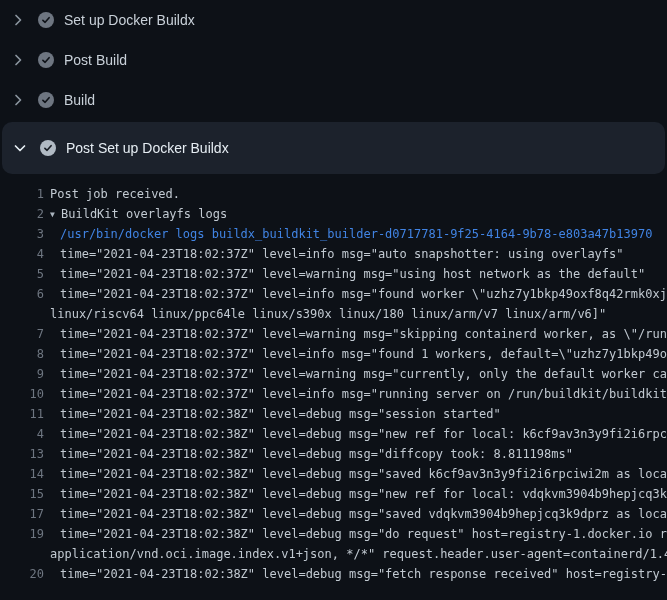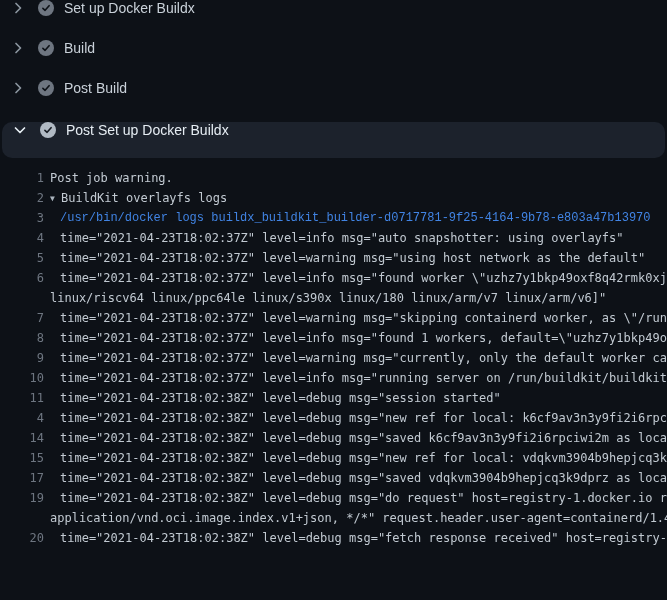--- a/index.html
+++ b/index.html
@@ -4,47 +4,47 @@
 <style>
   html,body{margin:0;padding:0;}
   body{
     width:667px;height:600px;overflow:hidden;
     background:#0d1117;
     font-family:"Liberation Sans",sans-serif;
   }
   
   .steps{padding:0;}
   .step-row{
-    height:40px;display:flex;align-items:flex-start;
+    height:40px;display:flex;align-items:center;
     padding-left:10px;cursor:pointer;
     color:#c9d1d9;font-size:14px;
   }
   .step-row .chev{width:16px;height:16px;color:#8b949e;display:flex;align-items:center;justify-content:center;flex:none;}
   .step-row .check{width:16px;height:16px;margin-left:12px;color:#6e7681;flex:none;}
   .step-row .lbl{margin-left:10px;white-space:nowrap;}
   .step-row.expanded{
-    height:36px;margin:2px 2px;border-radius:10px;
+    height:52px;margin:2px 2px;border-radius:10px;
     background:#1c222c;color:#e6edf3;
   }
   .step-row.expanded .chev{color:#e6edf3;}
   .step-row.expanded .check{color:#b1bac4;}
   
   .log{
     padding-top:8px;
     font-family:"DejaVu Sans Mono",monospace;
     font-size:12px;color:#c2cad2;
   }
   .line{display:flex;height:20px;line-height:20px;}
   .ln{
     width:44px;min-width:44px;text-align:right;
     color:#6e7681;cursor:pointer;user-select:none;
   }
   .tx{margin-left:6px;white-space:pre;overflow:hidden;flex:1;}
   .indent .tx{margin-left:16px;}
-  .cmd .tx{color:#4184e4;font-family:Liberation Mono, monospace;}
+  .cmd .tx{color:#4184e4;}
   .group-head{cursor:pointer;}
   .tgl{
     display:inline-block;width:11px;
     font-size:8px;color:#aab4be;vertical-align:1px;
   }
   svg{display:block;}
 </style>
 </head>
 <body>
 
@@ -70,38 +70,38 @@
       <svg width="16" height="16" viewBox="0 0 16 16">
           <path d="M6 3.5 10.5 8 6 12.5" fill="none" stroke="currentColor" stroke-width="1.7" stroke-linecap="round" stroke-linejoin="round"></path>
         </svg>
     </span>
     <span class="check">
       <svg width="16" height="16" viewBox="0 0 16 16">
           <circle cx="8" cy="8" r="8" fill="currentColor"></circle>
           <path d="M4.9 8.3 7.1 10.3 11.1 5.7" fill="none" stroke="#0d1117" stroke-width="1.6" stroke-linecap="round" stroke-linejoin="round"></path>
         </svg>
     </span>
+    <span class="lbl">Post Build</span>
+  </div>
+
+  <div class="step-row">
+    <span class="chev">
+      <svg width="16" height="16" viewBox="0 0 16 16">
+          <path d="M6 3.5 10.5 8 6 12.5" fill="none" stroke="currentColor" stroke-width="1.7" stroke-linecap="round" stroke-linejoin="round"></path>
+        </svg>
+    </span>
+    <span class="check">
+      <svg width="16" height="16" viewBox="0 0 16 16">
+          <circle cx="8" cy="8" r="8" fill="currentColor"></circle>
+          <path d="M4.9 8.3 7.1 10.3 11.1 5.7" fill="none" stroke="#0d1117" stroke-width="1.6" stroke-linecap="round" stroke-linejoin="round"></path>
+        </svg>
+    </span>
     <span class="lbl">Build</span>
   </div>
 
-  <div class="step-row">
-    <span class="chev">
-      <svg width="16" height="16" viewBox="0 0 16 16">
-          <path d="M6 3.5 10.5 8 6 12.5" fill="none" stroke="currentColor" stroke-width="1.7" stroke-linecap="round" stroke-linejoin="round"></path>
-        </svg>
-    </span>
-    <span class="check">
-      <svg width="16" height="16" viewBox="0 0 16 16">
-          <circle cx="8" cy="8" r="8" fill="currentColor"></circle>
-          <path d="M4.9 8.3 7.1 10.3 11.1 5.7" fill="none" stroke="#0d1117" stroke-width="1.6" stroke-linecap="round" stroke-linejoin="round"></path>
-        </svg>
-    </span>
-    <span class="lbl">Post Build</span>
-  </div>
-
   <div class="step-row expanded">
     <span class="chev">
       <svg width="16" height="16" viewBox="0 0 16 16">
           <path d="M3.5 6 8 10.5 12.5 6" fill="none" stroke="currentColor" stroke-width="1.7" stroke-linecap="round" stroke-linejoin="round"></path>
         </svg>
     </span>
     <span class="check">
       <svg width="16" height="16" viewBox="0 0 16 16">
           <circle cx="8" cy="8" r="8" fill="currentColor"></circle>
           <path d="M4.9 8.3 7.1 10.3 11.1 5.7" fill="none" stroke="#161b22" stroke-width="1.6" stroke-linecap="round" stroke-linejoin="round"></path>
@@ -109,21 +109,21 @@
     </span>
     <span class="lbl">Post Set up Docker Buildx</span>
   </div>
 
 </div>
 
 <div class="log">
 
   <div class="line">
     <span class="ln">1</span>
-    <span class="tx">Post job warning.</span>
+    <span class="tx">Post job received.</span>
   </div>
 
   <div class="line">
     <span class="ln">2</span>
     <span class="tx group-head"><span class="tgl">▼</span><span>BuildKit overlayfs logs</span></span>
   </div>
 
   <div class="line cmd indent">
     <span class="ln">3</span>
     <span class="tx">/usr/bin/docker logs buildx_buildkit_builder-d0717781-9f25-4164-9b78-e803a47b13970</span>
@@ -172,20 +172,24 @@
   <div class="line indent">
     <span class="ln">11</span>
     <span class="tx">time="2021-04-23T18:02:38Z" level=debug msg="session started"</span>
   </div>
 
   <div class="line indent">
     <span class="ln">4</span>
     <span class="tx">time="2021-04-23T18:02:38Z" level=debug msg="new ref for local: k6cf9av3n3y9fi2i6rpci</span>
   </div>
 
+  <div class="line indent">
+    <span class="ln">13</span>
+    <span class="tx">time="2021-04-23T18:02:38Z" level=debug msg="diffcopy took: 8.811198ms"</span>
+  </div>
 
   <div class="line indent">
     <span class="ln">14</span>
     <span class="tx">time="2021-04-23T18:02:38Z" level=debug msg="saved k6cf9av3n3y9fi2i6rpciwi2m as local</span>
   </div>
 
   <div class="line indent">
     <span class="ln">15</span>
     <span class="tx">time="2021-04-23T18:02:38Z" level=debug msg="new ref for local: vdqkvm3904b9hepjcq3k9</span>
   </div>

